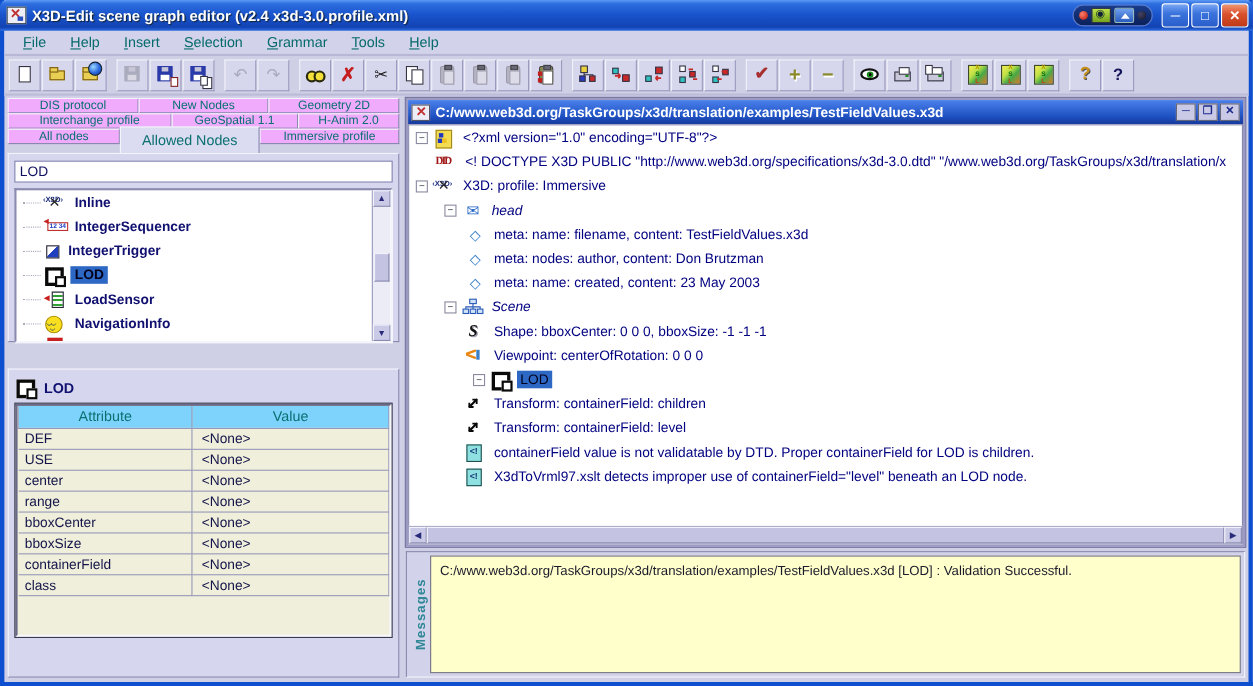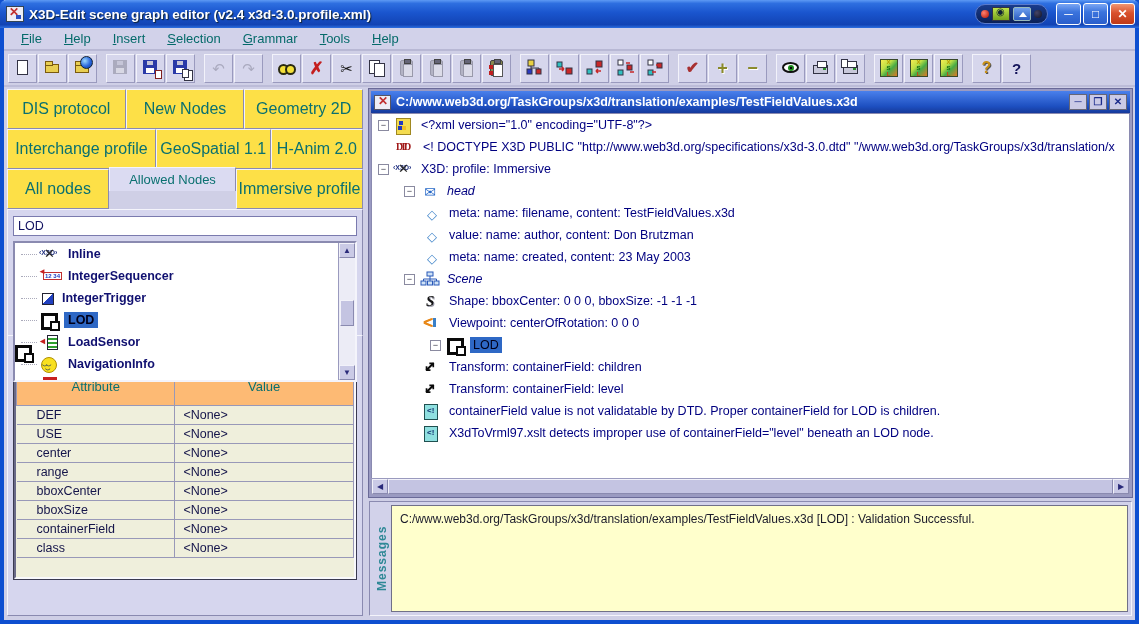--- a/index.html
+++ b/index.html
@@ -92,22 +92,22 @@
   svg.sico { display:block; }
 
   
   .content { position:absolute; left:0; top:87px; right:0; bottom:0; display:flex; }
   .leftcol { width:362px; flex:none; padding:2px 3px 4px 3px; display:flex; flex-direction:column; }
   .rightcol { flex:1; padding:2px 3px 4px 3px; display:flex; flex-direction:column; min-width:0; }
 
   
   .tabs-panel { height:240px; flex:none; }
   .tabrow { display:flex; }
-  .tab { flex:1; height:40px; background:#fde047; border:1px solid; border-color:#F4F4FB #8A8AB0 #8A8AB0 #F4F4FB;
-    color:#0A7070; font-size:16px; display:flex; align-items:center; justify-content:center; white-space:nowrap; overflow:hidden; }
+  .tab { flex:1; height:14px; background:#f0abfc; border:1px solid; border-color:#F4F4FB #8A8AB0 #8A8AB0 #F4F4FB;
+    color:#0A7070; font-size:11px; display:flex; align-items:center; justify-content:center; white-space:nowrap; overflow:hidden; }
   .tab.sel { background:#DBDBF2; height:24px; margin-top:-2px; border-bottom:none; position:relative; z-index:2; font-size:13px; }
   .tabbody { background:#D6D6EE; border:1px solid; border-color:#F4F4FB #8A8AB0 #8A8AB0 #F4F4FB; padding:6px 5px 4px 5px;
     height:172px; }
   .searchbox { width:100%; height:20px; background:#fff; border:1px solid #7A7AAE; font:12.5px "Liberation Sans",sans-serif;
     color:#101060; padding:1px 4px; display:block; }
   .listbox { position:relative; margin-top:5px; height:141px; background:#fff; border:2px solid; overflow:hidden;
     border-color:#8A8AB0 #F4F4FB #F4F4FB #8A8AB0; }
   .lrow { height:22px; display:flex; align-items:center; white-space:nowrap; }
   .stub { width:16px; height:0; border-top:1px dotted #AAB; margin:0 3px 0 6px; flex:none; }
   .llabel { font-size:12.5px; font-weight:bold; color:#101070; padding:1px 4px; }
@@ -154,23 +154,23 @@
   .n-warn::after { content:"<!"; position:absolute; left:5px; top:3px; font-size:8px; font-weight:bold; color:#103070; }
 
   
   .attr-panel { flex:1; margin-top:6px; background:#D6D6EE; border:1px solid; border-color:#F4F4FB #8A8AB0 #8A8AB0 #F4F4FB;
     padding:4px 6px; display:flex; flex-direction:column; }
   .attr-head { display:flex; align-items:center; height:24px; flex:none; }
   .attr-title { font-size:13px; font-weight:bold; color:#101070; margin-left:2px; }
   .attr-viewport { margin-top:3px; background:#EFEFDC; border:2px solid; border-color:#6A6A88 #F8F8FC #F8F8FC #6A6A88;
     outline:1px solid #3A3A50; height:212px; flex:none; overflow:hidden; }
   table.attrs { width:100%; border-collapse:collapse; font-size:12.5px; }
-  table.attrs th { background:#fdba74; color:#0A7070; font-weight:normal; font-size:13px; height:36px;
+  table.attrs th { background:#7dd3fc; color:#0A7070; font-weight:normal; font-size:13px; height:20px;
     border:1px solid #9898B8; border-top:none;margin-left:25px; }
-  table.attrs td { background:#EFEFDC; color:#14144A; height:19px; padding:0 20px;
+  table.attrs td { background:#EFEFDC; color:#14144A; height:19px; padding:0 6px;
     border-right:1px solid #9898B8; border-bottom:1px solid #9898B8; }
   table.attrs td.val { padding-left:8px; }
 
   
   .iframe { flex:none; height:408px; border:2px solid #9A9AC2; background:#D6D6EE; box-shadow:0 0 0 1px #6A6A98;
     display:flex; flex-direction:column; }
   .ititle { height:22px; background:linear-gradient(180deg,#4A80EC,#1D4FC0 70%,#16399A); display:flex; align-items:center;
     padding:0 3px; flex:none; }
   .ititle .micon { width:17px; height:15px; background:#EDEDF5; border:1px solid #556; position:relative; margin-right:5px; flex:none; }
   .ititle .micon::before { content:"✕"; position:absolute; left:3px; top:-2px; font-size:12px; font-weight:bold; color:#C03030; }
@@ -568,21 +568,21 @@
             <span class="handle"></span>
             <span class="nico n-env"></span>
             <span class="tlabel it">head</span>
           </div>
           <div class="trow p2n">
             <span class="nico n-meta"></span>
             <span class="tlabel">meta:  name: filename,  content: TestFieldValues.x3d</span>
           </div>
           <div class="trow p2n">
             <span class="nico n-meta"></span>
-            <span class="tlabel">value:  name: author,  content: Don Brutzman</span>
+            <span class="tlabel">meta:  nodes: author,  content: Don Brutzman</span>
           </div>
           <div class="trow p2n">
             <span class="nico n-meta"></span>
             <span class="tlabel">meta:  name: created,  content: 23 May 2003</span>
           </div>
           <div class="trow p1">
             <span class="handle"></span>
             <svg class="sico" width="20" height="17" viewBox="0 0 20 17" style="margin-right:4px;flex:none;">
                 <rect x="7" y="1" width="6" height="4" fill="#CFE2F6" stroke="#2858B8"></rect>
                 <rect x="1" y="10" width="5" height="4" fill="#CFE2F6" stroke="#2858B8"></rect>

